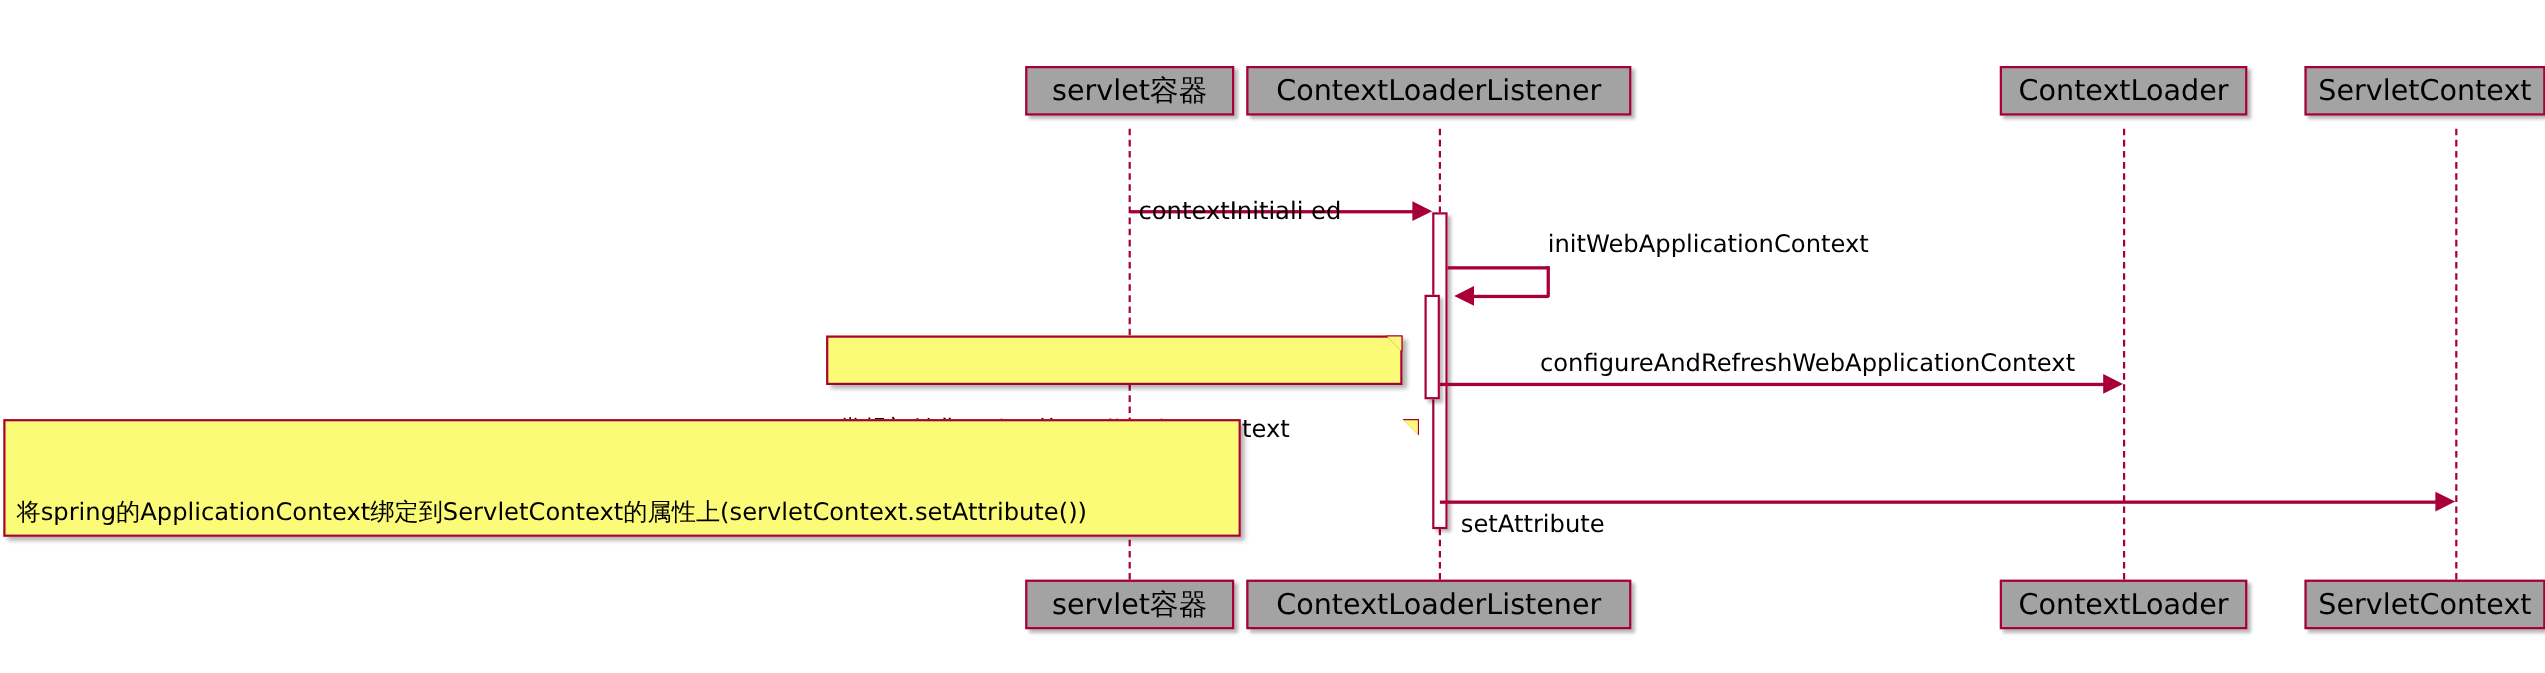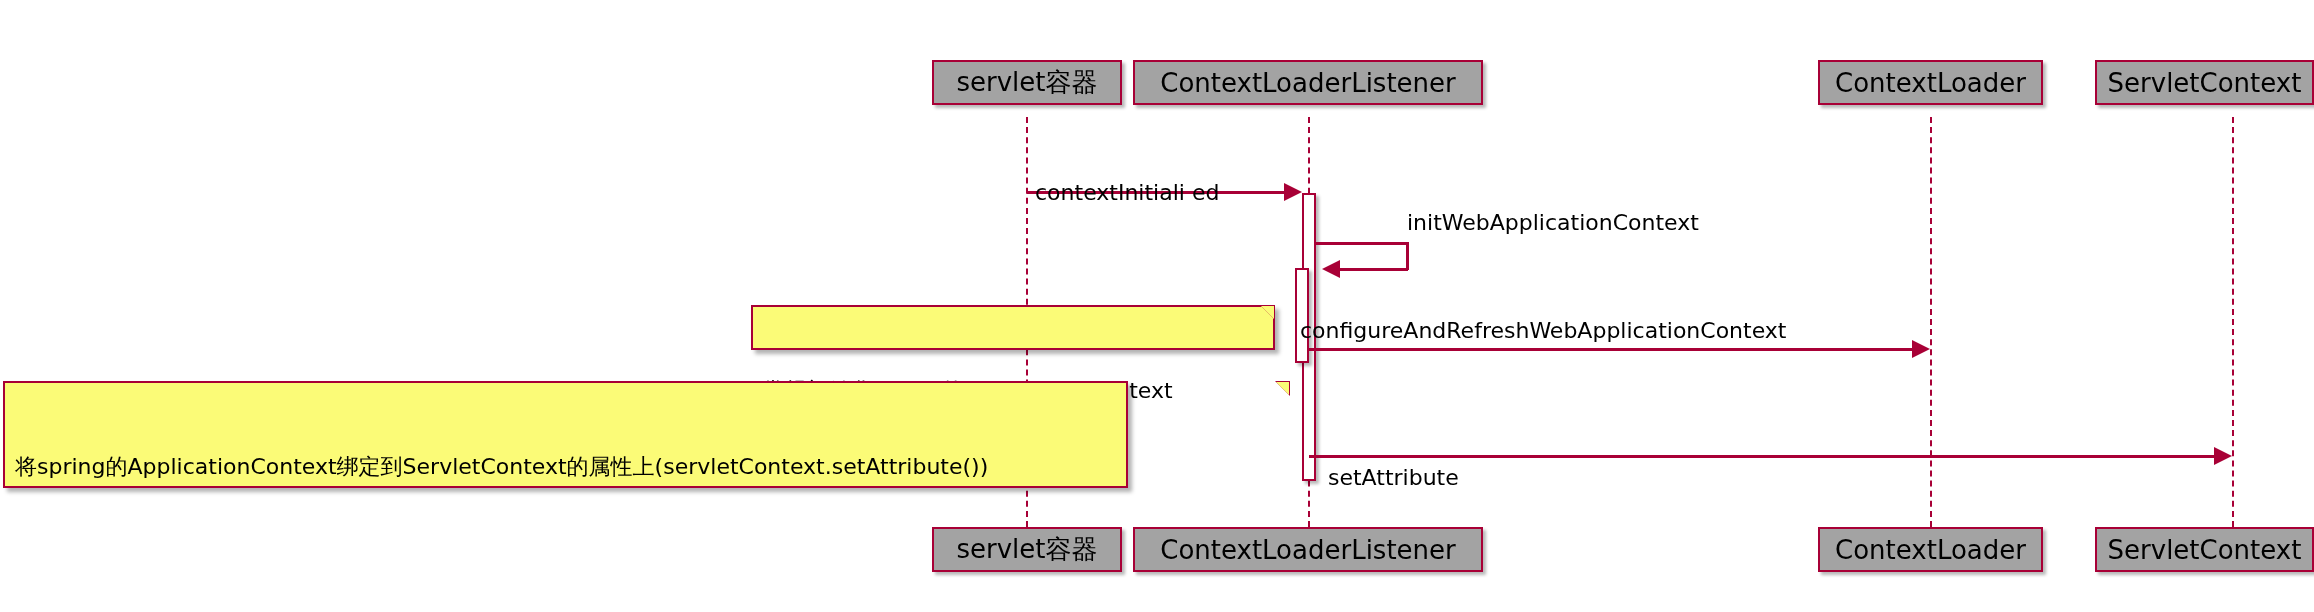--- a/index.html
+++ b/index.html
@@ -177,21 +177,21 @@
   <div class="msg-label" style="left:1035px; top:182px;">contextInitiali ed</div>
 
   <div class="msg-line" style="left:1316px; top:242px; width:92px;"></div>
   <div class="msg-vline" style="left:1406px; top:242px; height:28px;"></div>
   <div class="msg-line" style="left:1340px; top:268px; width:68px;"></div>
   <div class="arrow-left" style="left:1322px; top:260px;"></div>
   <div class="msg-label" style="left:1407px; top:212px;">initWebApplicationContext</div>
 
   <div class="msg-line" style="left:1309px; top:348px; width:604px;"></div>
   <div class="arrow-right" style="left:1912px; top:340px;"></div>
-  <div class="msg-label" style="left:1300px; top:320px;">configureAndRefreshWebApplicationContext</div>
+  <div class="msg-label" style="left:1400px; top:320px;">configureAndRefreshWebApplicationContext</div>
 
   <div class="msg-line" style="left:1309px; top:455px; width:906px;"></div>
   <div class="arrow-right" style="left:2214px; top:447px;"></div>
   <div class="msg-label" style="left:1328px; top:427px;margin-top:40px;">setAttribute</div>
 
   <div class="note" style="left:751px; top:305px; width:524px; height:45px;">
     <span class="note-line">常规初始化spring的ApplicationContext</span>
   </div>
   <div class="note-fold" style="left:1260px; top:305px;"></div>
   <div class="note-fold-inner" style="left:1261px; top:306px;"></div>

